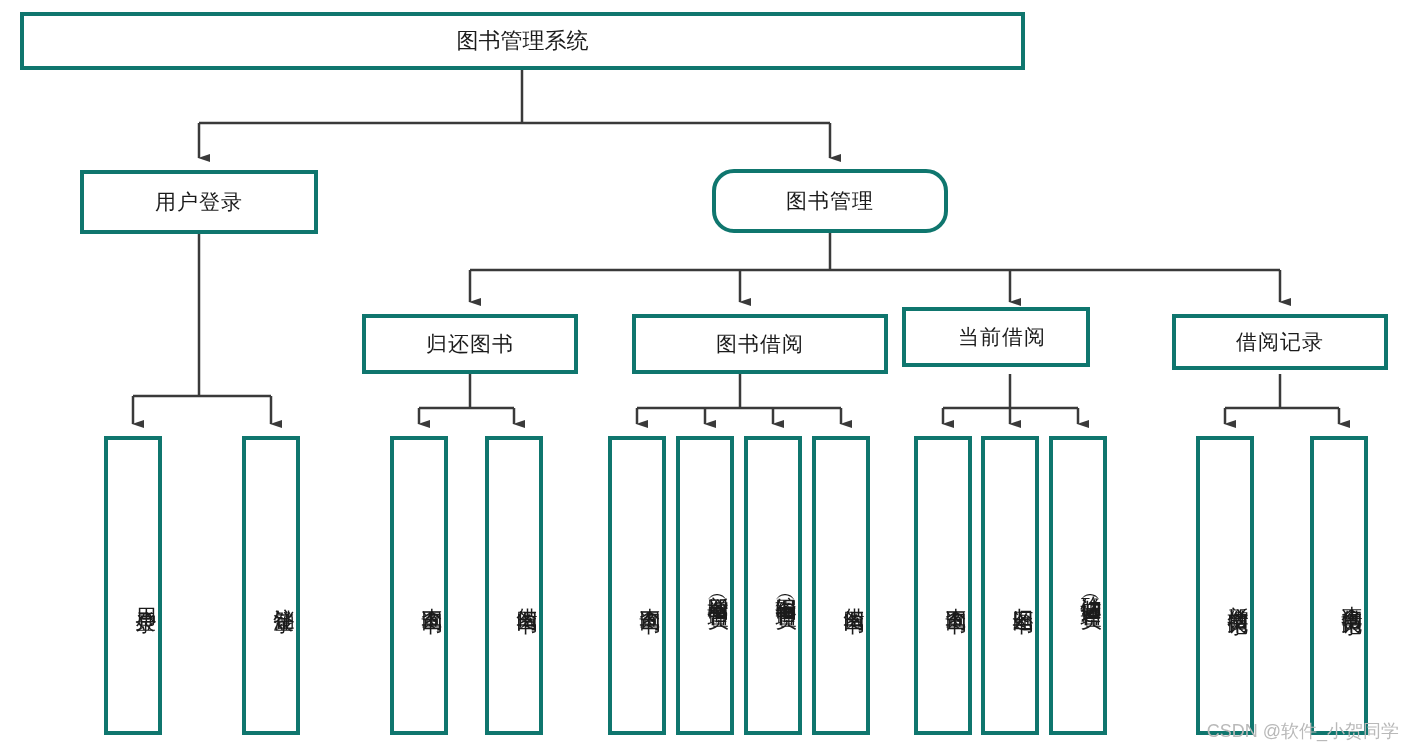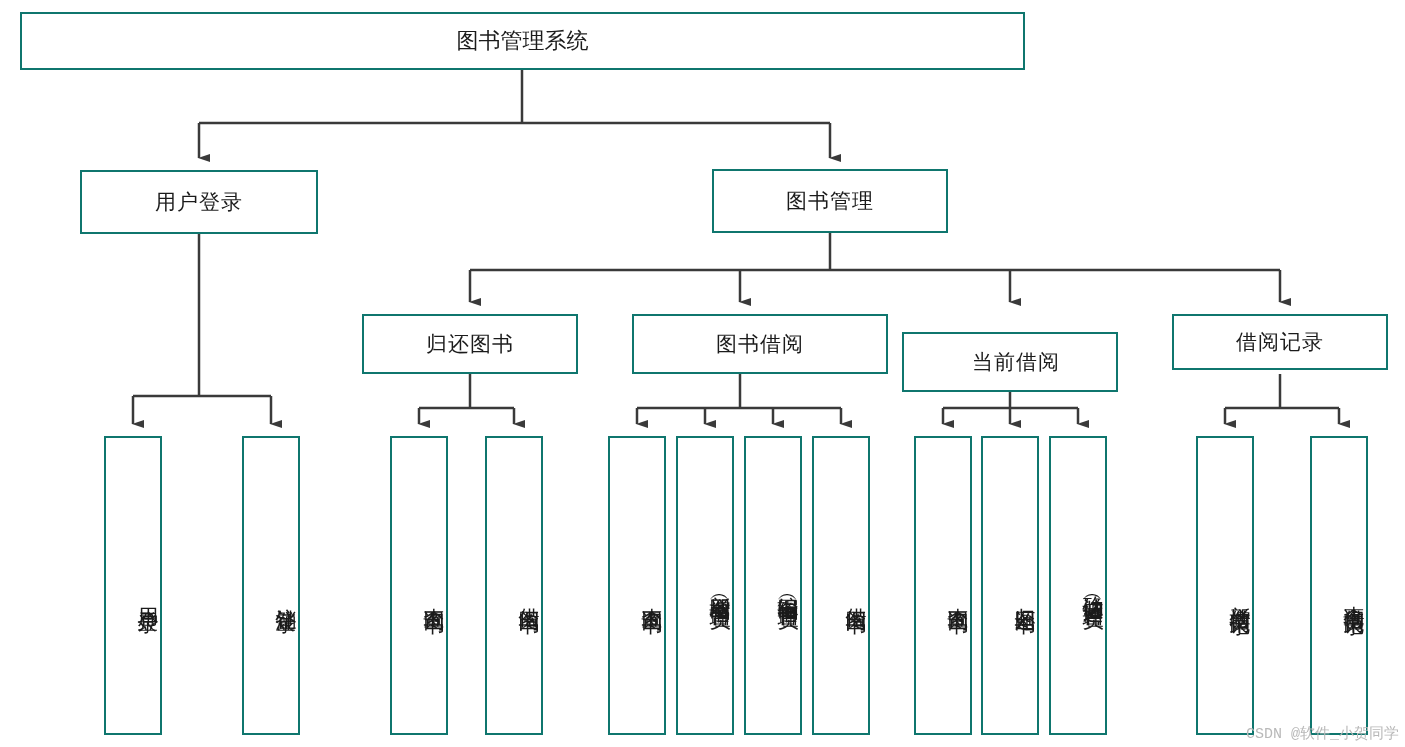--- a/index.html
+++ b/index.html
@@ -19,21 +19,21 @@
     position: absolute;
     left: 0; top: 0;
     width: 1405px;
     height: 747px;
     pointer-events: none;
   }
   .node {
     position: absolute;
     box-sizing: border-box;
     background: #ffffff;
-    border: 2px solid #0f766e;
+    border: 4px solid #0f766e;
     display: flex;
     align-items: center;
     justify-content: center;
     text-align: center;
     color: #1b1b1b;
   }
   .node.h {
     font-size: 21px;
     letter-spacing: 1px;
   }
@@ -52,24 +52,24 @@
   }
   .node.v .vtext {
     writing-mode: vertical-rl;
     text-orientation: upright;
     white-space: nowrap;
   }
   .watermark {
     position: absolute;
     right: 6px;
     bottom: 4px;
-    font-size: 15px;
+    font-size: 18px;
     color: #b9b9b9;
     white-space: nowrap;
-    font-family: Liberation Mono, monospace;
+    font-family: Liberation Sans, sans-serif;
   }
 </style>
 </head>
 <body>
 
 <div id="canvas">
 
   <svg class="edges" viewBox="0 0 1405 747">
     <defs>
       <marker id="arw" markerWidth="10" markerHeight="12" refX="4" refY="11" orient="auto" markerUnits="userSpaceOnUse">
@@ -120,31 +120,31 @@
     </g>
   </svg>
 
   <div class="node root" style="left:20px; top:12px; width:1005px; height:58px;">
     <span>图书管理系统</span>
   </div>
 
   <div class="node h" style="left:80px; top:170px; width:238px; height:64px;">
     <span>用户登录</span>
   </div>
-  <div class="node h" style="left:712px; top:169px; width:236px; height:64px;">
+  <div class="node h" style="left:712px; top:169px; width:236px; height:64px;border-radius:22px;">
     <span>图书管理</span>
   </div>
 
   <div class="node h" style="left:362px; top:314px; width:216px; height:60px;">
     <span>归还图书</span>
   </div>
   <div class="node h" style="left:632px; top:314px; width:256px; height:60px;">
     <span>图书借阅</span>
   </div>
-  <div class="node h" style="left:902px; top:332px; width:216px; height:60px;padding-left:12px;">
+  <div class="node h" style="left:902px; top:307px; width:188px; height:60px;padding-left:12px;">
     <span>当前借阅</span>
   </div>
   <div class="node h" style="left:1172px; top:314px; width:216px; height:56px;">
     <span>借阅记录</span>
   </div>
 
   <div class="node v" style="left:104px; top:436px; width:58px; height:299px;">
     <span class="vtext">用户登录</span>
   </div>
   <div class="node v" style="left:242px; top:436px; width:58px; height:299px;">

